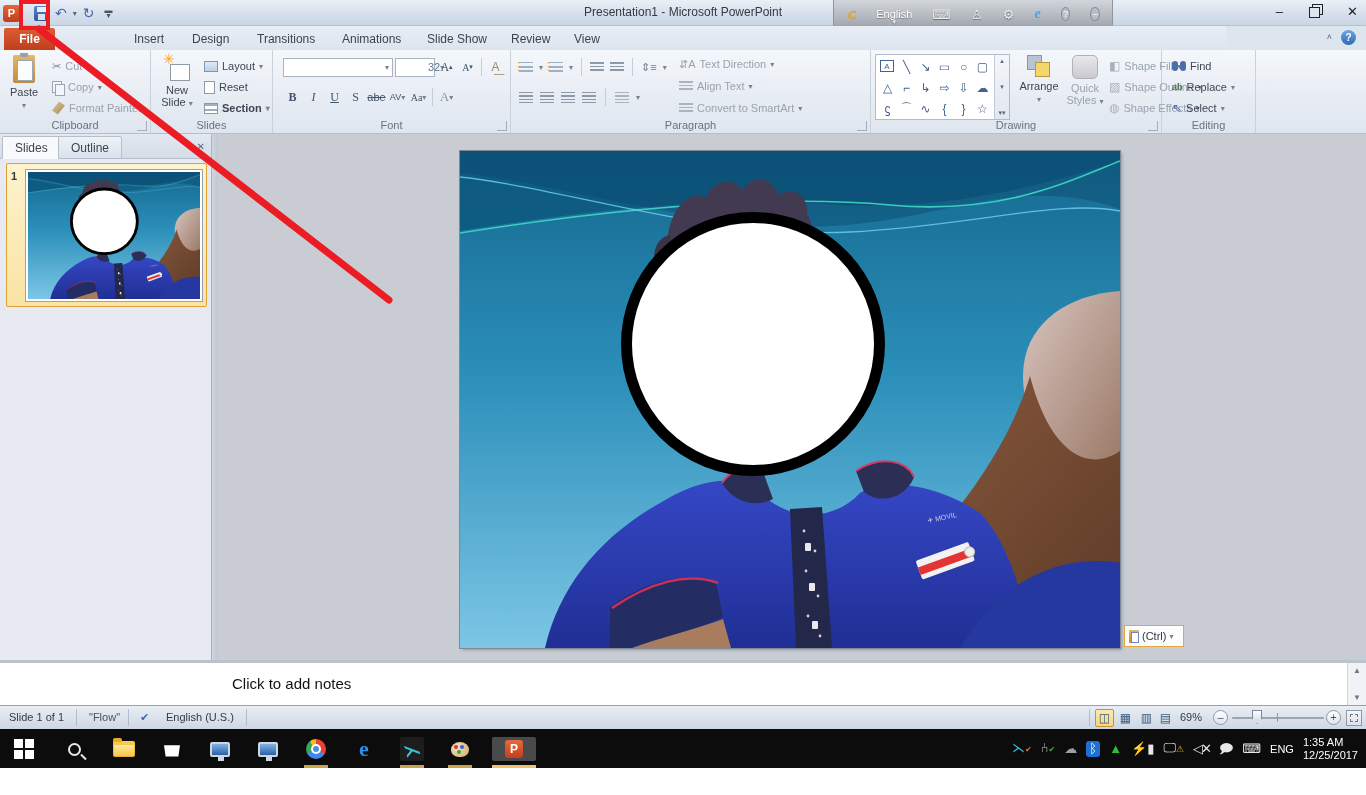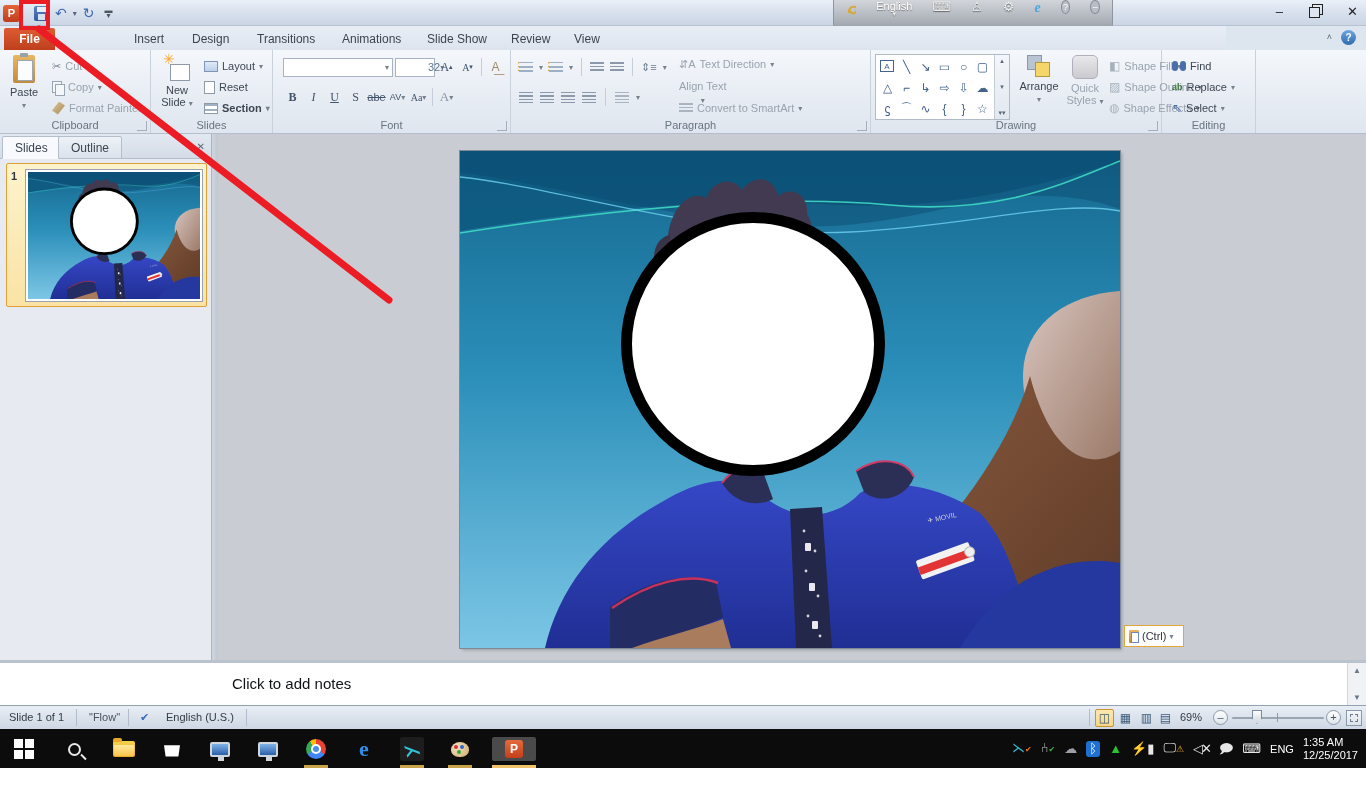--- a/index.html
+++ b/index.html
@@ -16,21 +16,21 @@
   .saveicon:before { content:""; position:absolute; left:3px; top:1px; width:9px; height:5px; background:#e8eef6; }
   .saveicon:after  { content:""; position:absolute; left:4px; bottom:1px; width:7px; height:6px; background:#d7e2f0; }
   .qat-glyph { color:#3f69ad; font-size:14px; line-height:14px; }
   .qat-dd { font-size:8px; color:#5a6572; }
   .qat-custom { display:flex; flex-direction:column; align-items:center; font-size:8px; color:#4a5563; line-height:5px; margin-left:4px;}
   .title-text { position:absolute; left:0; right:0; top:5px; text-align:center; font-size:12px; color:#333b44; }
 
   
   .langbar { position:absolute; left:833px; top:0; width:280px; height:29px; border-radius:0 0 5px 5px;
     background:linear-gradient(#d2d6db,#a9aeb6 80%,#9ba1aa); border:1px solid #8f959e; border-top:none;
-    display:flex; align-items:flex-start; gap:20px; padding:0 12px; }
+    display:flex; align-items:center; gap:20px; padding:0 12px; }
   .lang-label { color:#fdfdfd; font-size:11px; text-shadow:0 1px 1px #777; position:relative; }
   .lang-label:after { content:"▾"; position:absolute; left:45%; top:10px; font-size:7px; color:#eee; }
   .lang-ic { color:#eceef0; font-size:13px; line-height:13px; text-shadow:0 1px 1px #666; }
   .lang-e { color:#4aa6e0; font-style:italic; font-weight:bold; font-size:14px; font-family:"Liberation Serif", serif; }
   .lang-circle { width:14px; height:14px; border-radius:50%; background:#b9bec6; border:1px solid #878d96;
     color:#fff; font-size:9px; display:flex; align-items:center; justify-content:center; }
 
   .winbtns { position:absolute; right:8px; top:4px; display:flex; gap:26px; color:#222; font-size:13px; }
   .winbtns span { cursor:default; }
   .restore-ic { position:relative; width:12px; height:12px; }
@@ -196,20 +196,21 @@
       <div class="appicon">P</div>
       <div class="saveicon"></div>
       <span class="qat-glyph">↶</span>
       <span class="qat-dd">▾</span>
       <span class="qat-glyph">↻</span>
       <span class="qat-custom">
           <span>▬</span>
           <span>▾</span>
         </span>
     </div>
+    <div class="title-text">Presentation1  -  Microsoft PowerPoint</div>
 
     <div class="langbar">
       <svg width="16" height="18">
         <path d="M3,13 C2,6 11,5 11,9 C11,14 4,15 4,10" stroke="#d9a937" stroke-width="2" fill="none"></path>
         <line x1="13" y1="3" x2="13" y2="16" stroke="#d9a937" stroke-width="2"></line>
       </svg>
       <span class="lang-label">English</span>
       <span class="lang-ic">⌨</span>
       <span class="lang-ic">♙</span>
       <span class="lang-ic">⚙</span>
@@ -354,21 +355,21 @@
         <span class="lines-ic"></span>
         <span class="vr"></span>
         <span class="lines-ic gray"></span>
           <span class="dd">▾</span>
       </div>
       <div class="smallrow dis" style="left:168px;top:4px;">
         <span style="font-size:11px;">⇵A</span>
           <span>Text Direction</span>
           <span class="dd">▾</span>
       </div>
-      <div class="smallrow dis" style="left:168px;top:26px;flex-direction:column;">
+      <div class="smallrow dis" style="left:168px;top:26px;">
         <span class="lines-ic gray"></span>
           <span>Align Text</span>
           <span class="dd">▾</span>
       </div>
       <div class="smallrow dis" style="left:168px;top:48px;">
         <span class="lines-ic gray"></span>
           <span>Convert to SmartArt</span>
           <span class="dd">▾</span>
       </div>
       <div class="glabel">Paragraph</div>

